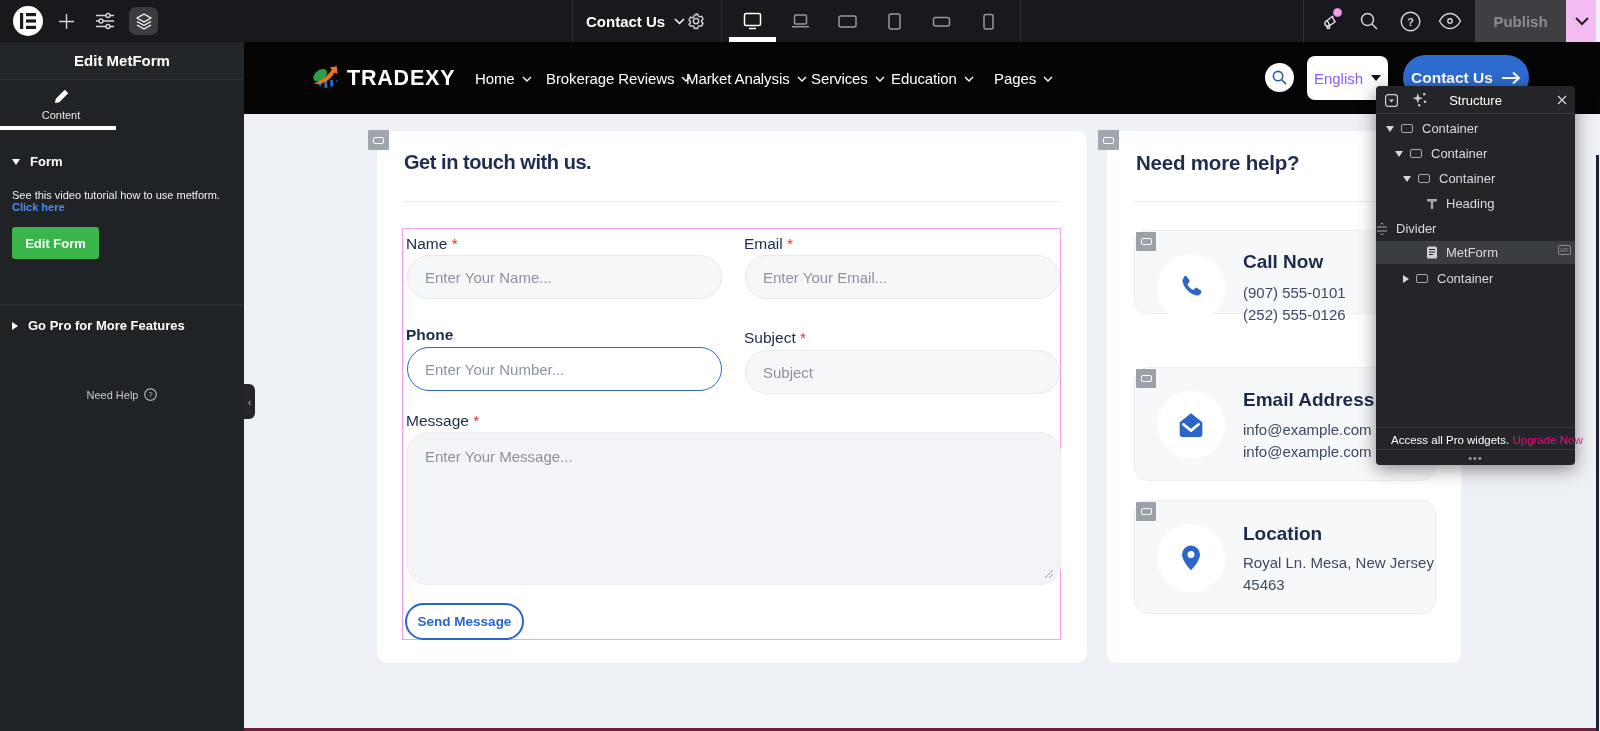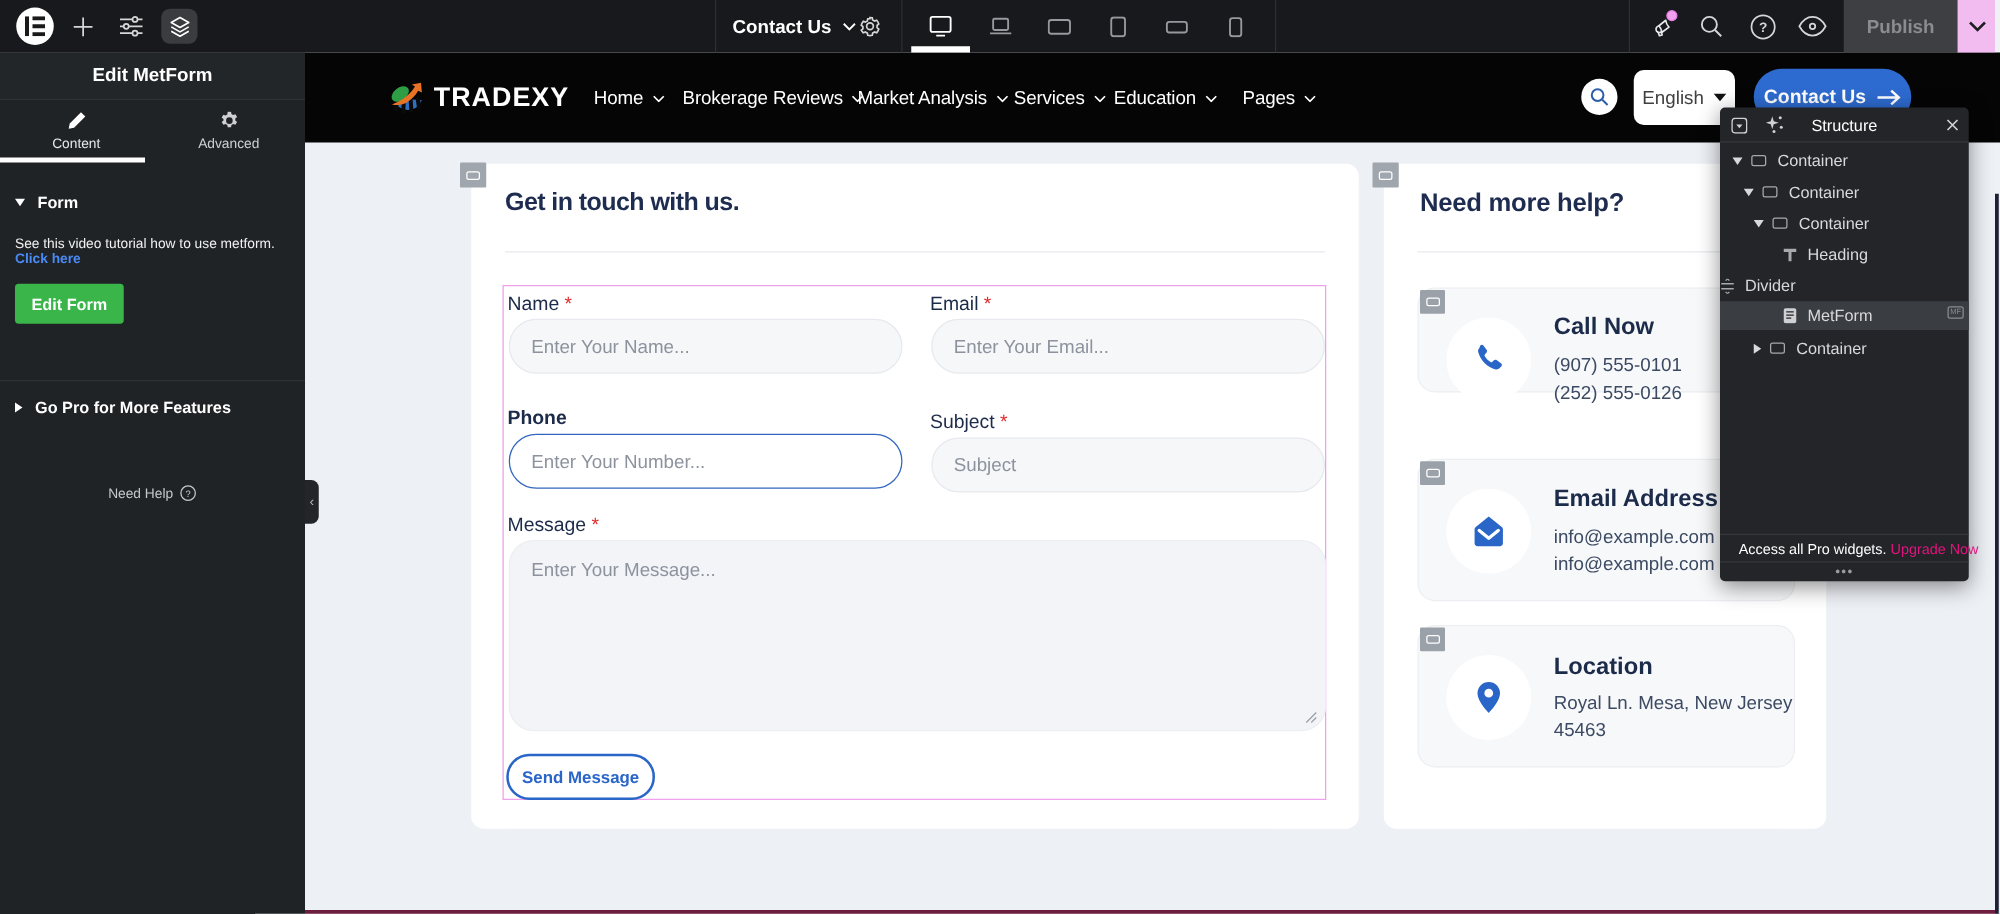--- a/index.html
+++ b/index.html
@@ -37,21 +37,21 @@
 #collapse { position:absolute; left:244px; top:384px; width:11px; height:35px; background:#232528; border-radius:0 6px 6px 0; z-index:41; color:#b9babd; font-size:11px; display:flex; align-items:center; justify-content:center; }
 
 
 #canvas { position:absolute; left:244px; top:42px; width:1356px; height:689px; background:#edf0f5; }
 #siteheader { position:absolute; left:0; top:0; width:1352px; height:72px; background:#050506; }
 #slogo { position:absolute; left:68px; top:21px; display:flex; align-items:center; }
 #slogotext { margin-left:7px; color:#fff; font-size:21.5px; font-weight:bold; letter-spacing:0.8px; }
 .nav { position:absolute; top:0; height:72px; display:flex; align-items:center; gap:7px; color:#fff; font-size:15px; letter-spacing:-0.1px; }
 .nav svg { margin-top:2px; }
 #hsearch { position:absolute; left:1021px; top:21px; width:29px; height:29px; background:#fff; border-radius:50%; display:flex; align-items:center; justify-content:center; }
-#englishbox { position:absolute; left:1063px; top:14px; width:81px; height:44px; background:#fff; border-radius:8px; display:flex; align-items:center; justify-content:center; gap:8px; color:#404040; font-size:15px; }
+#englishbox { position:absolute; left:1063px; top:14px; width:81px; height:44px; background:#fff; border-radius:8px; display:flex; align-items:center; justify-content:center; gap:8px; color:#8b5cf6; font-size:15px; }
 #contactbtn { position:absolute; left:1159px; top:13px; width:126px; height:45px; background:#2e6bd0; border-radius:24px; display:flex; align-items:center; justify-content:center; gap:8px; color:#fff; font-size:15.5px; font-weight:bold; }
 
 
 #lcard { position:absolute; left:133px; top:89px; width:710px; height:532px; background:#fff; border-radius:10px; }
 .handle { position:absolute; width:21px; height:20px; background:#a0a6ad; border-radius:1px; display:flex; align-items:center; justify-content:center; }
 .handle.sm { width:20px; height:19px; background:#9ba1a8; }
 .handle .in { width:11px; height:7px; border:1.5px solid #fff; border-radius:2px; background:transparent; }
 .handle.sm .in { width:11px; height:7px; border-width:1.4px; }
 h1.gt { position:absolute; left:27px; top:20px; color:#1e2c50; font-size:20px; font-weight:bold; letter-spacing:-0.45px; }
 .carddiv { position:absolute; left:27px; width:656px; height:1px; background:#e7e9ed; top:70px; }
@@ -203,23 +203,20 @@
       </svg>
     </div>
 </div>
 
 <div id="panel">
   <div id="panelhead">Edit MetForm</div>
   <div id="tabs">
     <div class="tab"><svg width="15" height="15" viewBox="0 0 16 16" fill="#fff">
           <path d="M11.5.8 15.2 4.5 5.6 14.1 1 15l.9-4.6Z"></path>
         </svg>Content</div>
-    <div class="tab dim"><svg width="15" height="15" viewBox="0 0 20 20" fill="#cfd0d3">
-          <path d="M10 6.5A3.5 3.5 0 1 0 10 13.5 3.5 3.5 0 1 0 10 6.5ZM8.2.5h3.6l.4 2.4 1.9 1.1 2.3-.9 1.8 3.1-1.9 1.5v2.2l1.9 1.5-1.8 3.1-2.3-.9-1.9 1.1-.4 2.4H8.2l-.4-2.4-1.9-1.1-2.3.9-1.8-3.1 1.9-1.5V8.2L1.8 6.7l1.8-3.1 2.3.9 1.9-1.1Z"></path>
-        </svg>Advanced</div>
   </div>
   <div id="tabline"></div>
   <div id="formsec">
     <div class="hd"><span class="caret" style="width:0;height:0;border-left:4.5px solid transparent;border-right:4.5px solid transparent;border-top:6px solid #fff;"></span>Form</div>
     <div class="txt">See this video tutorial how to use metform.<br><a>Click here</a></div>
     <div id="editformbtn">Edit Form</div>
   </div>
   <div id="panelsep"></div>
   <div id="gopro"><span style="width:0;height:0;border-top:4.5px solid transparent;border-bottom:4.5px solid transparent;border-left:6px solid #fff;"></span>Go Pro for More Features</div>
   <div id="needhelp">Need Help <svg width="13" height="13" viewBox="0 0 14 14" fill="none" stroke="#c6c8cb" stroke-width="1.1">

